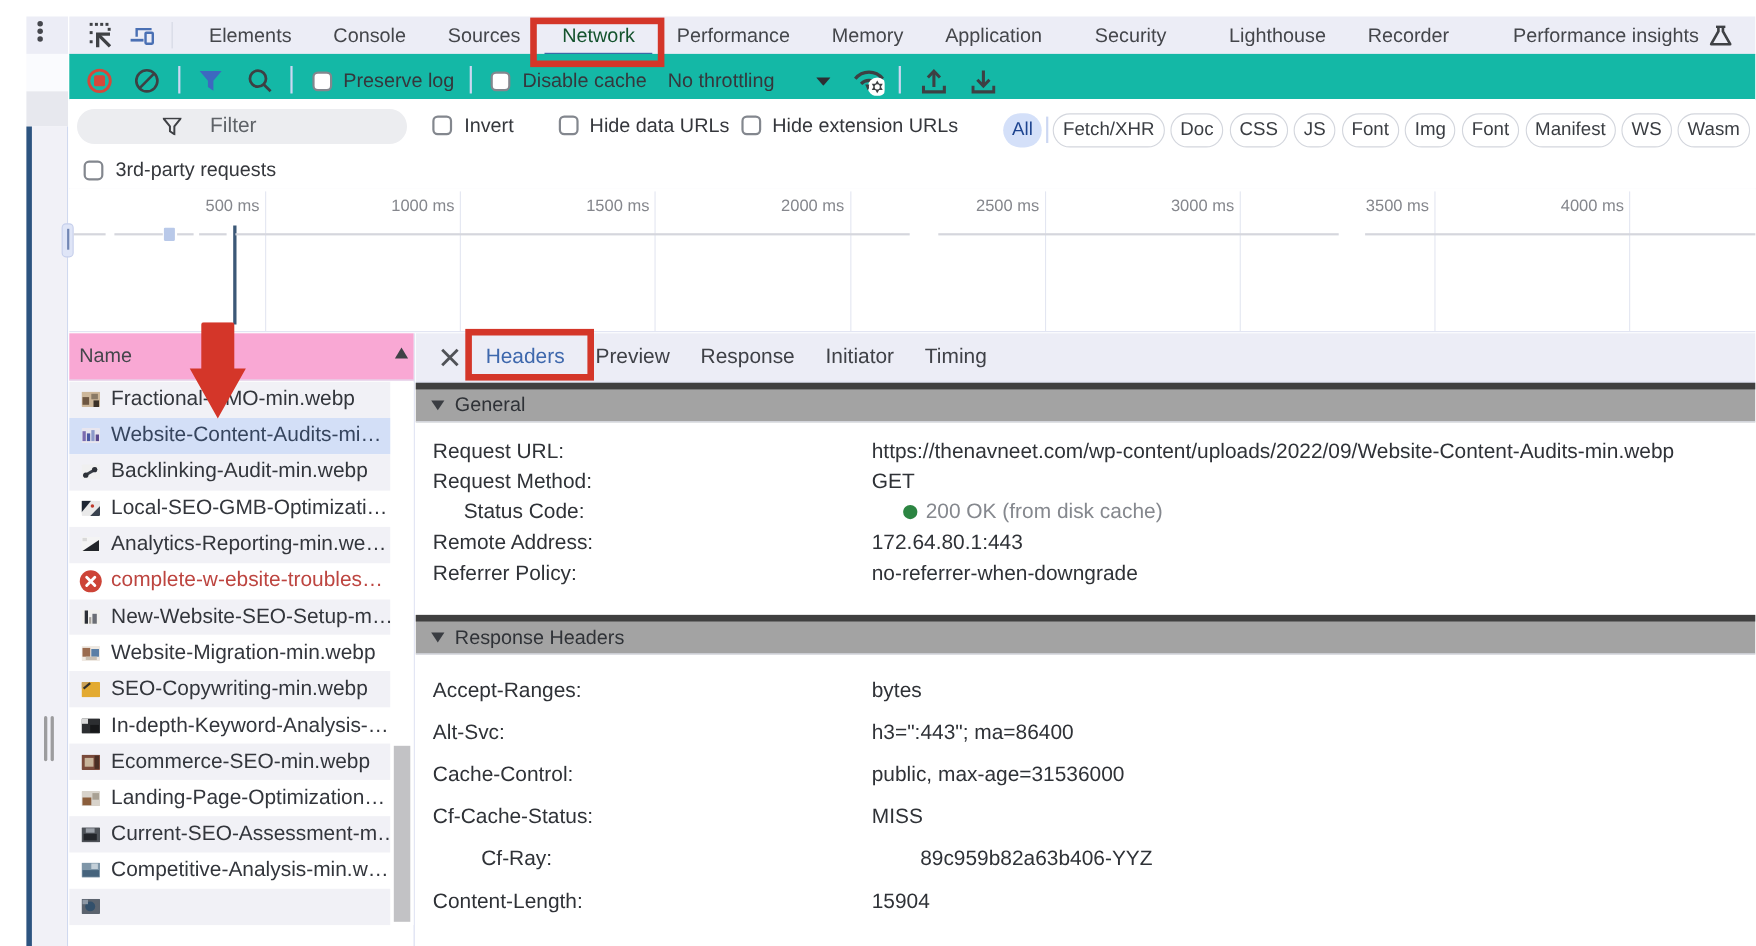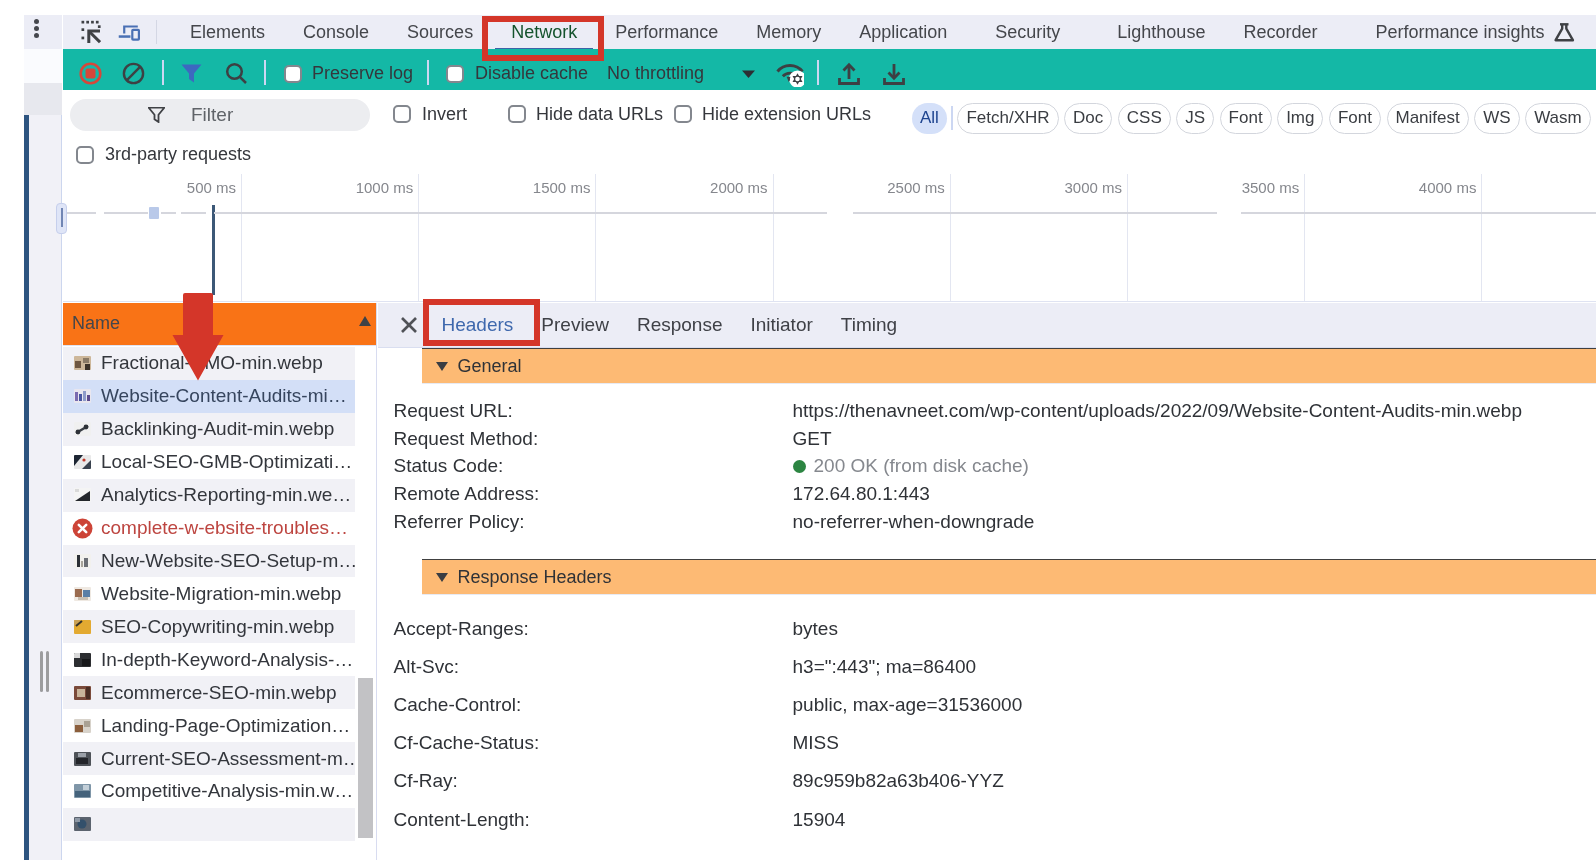--- a/index.html
+++ b/index.html
@@ -64,41 +64,41 @@
   .tick-label{position:absolute;top:8px;font-size:15px;color:#85878d;transform:translateX(-100%);white-space:nowrap;}
   .ovr-line{position:absolute;top:40.5px;height:2px;background:#d5d6dd;}
   .ovr-marker{position:absolute;left:85.5px;top:36px;width:10px;height:12px;background:#b9c9e9;border-radius:1px;}
   .navy-line{position:absolute;left:148.5px;top:34px;width:3px;height:90px;background:#3c5877;}
   .sel-handle{position:absolute;left:-7px;top:32px;width:9px;height:29px;background:#dfe5f7;border:1px solid #c6cfec;border-radius:4px;}
   .sel-handle::after{content:"";position:absolute;left:3.5px;top:4px;width:2px;height:19px;background:#7186b4;}
 
   
   .dt-main{position:absolute;left:0;top:302.5px;width:100%;height:557.5px;background:#fff;}
   .req-panel{position:absolute;left:0;top:0;width:313px;height:100%;border-right:1.5px solid #d8dcf0;box-sizing:content-box;}
-  .req-header{position:absolute;left:0;top:0;width:313px;height:43px;background:#f97316;border-bottom:1.5px solid #dfe3f2;box-sizing:border-box;}
+  .req-header{position:absolute;left:0;top:0;width:313px;height:43px;background:#f9a8d4;border-bottom:1.5px solid #dfe3f2;box-sizing:border-box;}
   .req-header .hlabel{position:absolute;left:9px;top:10px;font-size:18px;color:#44464b;}
   .sort-tri{position:absolute;right:5px;top:13px;width:0;height:0;border-left:6.5px solid transparent;border-right:6.5px solid transparent;border-bottom:10px solid #3f4246;}
   .req-rows{position:absolute;left:0;top:44.5px;width:313px;}
   .req-row{position:relative;width:291.5px;height:32.93px;display:flex;align-items:center;font-size:19px;color:#33363c;white-space:nowrap;overflow:hidden;}
   .req-row.odd{background:#f1f1f6;}
   .req-row.sel{background:#d3dff7;color:#36455e;}
   .req-row.err{color:#bd4540;}
   .req-row .thumb{width:17px;height:14px;margin-left:11px;flex:0 0 auto;border-radius:1px;position:relative;overflow:hidden;}
   .req-row .rname{margin-left:10px;}
   .req-scroll{position:absolute;right:0;top:44.5px;width:21px;height:494px;background:#fff;}
   .req-thumb-bar{position:absolute;left:3px;top:331px;width:15px;height:160px;background:#c2c2c5;}
 
   
   .det-panel{position:absolute;left:314.5px;top:0;right:0;height:100%;background:#fff;}
   .det-tabs{position:absolute;left:0;top:0;right:0;height:44.5px;background:#ecedf6;border-bottom:1px solid #d9def0;display:flex;align-items:center;}
   .det-close{margin-left:22px;width:18px;height:18px;position:relative;flex:0 0 auto;}
   .det-tab{font-size:19px;color:#3f4147;padding:0 14px;white-space:nowrap;height:100%;display:flex;align-items:center;}
   .det-tab.active{color:#3e68ad;}
   .det-close + .det-tab{margin-left:10px;}
-  .sec-header{position:absolute;left:0;right:0;height:36px;background:#fdba74;border-top:1px solid #404040;border-bottom:1px solid #e7eaf3;box-sizing:border-box;display:flex;align-items:center;font-size:18px;color:#2f3237;margin-left:44px;}
+  .sec-header{position:absolute;left:0;right:0;height:36px;background:#a3a3a3;border-top:6px solid #404040;border-bottom:1px solid #e7eaf3;box-sizing:border-box;display:flex;align-items:center;font-size:18px;color:#2f3237;}
   .sec-tri{width:0;height:0;border-top:9px solid #3a3d42;border-left:6px solid transparent;border-right:6px solid transparent;margin:0 10px 0 14px;}
   .kv{position:absolute;left:0;right:0;display:flex;align-items:center;font-size:19px;}
   .kv .k{position:absolute;left:16px;color:#2f3237;white-space:nowrap;}
   .kv .v{position:absolute;left:415px;color:#2f3237;white-space:nowrap;}
   .kv .v.gray{color:#85888e;}
   .status-dot{display:inline-block;width:13px;height:13px;border-radius:50%;background:#2c8542;margin-right:8px;vertical-align:-1px;}
 
   
   .ann-box{position:absolute;border:6px solid #d43629;box-sizing:border-box;}
   .ann-arrow{position:absolute;}
@@ -553,21 +553,21 @@
               <span>General</span>
             </div>
             <div class="kv" style="top: 95.5px; height: 26px;">
               <span class="k">Request URL:</span>
               <span class="v">https://thenavneet.com/wp-content/uploads/2022/09/Website-Content-Audits-min.webp</span>
             </div>
             <div class="kv" style="top: 123.2px; height: 26px;">
               <span class="k">Request Method:</span>
               <span class="v">GET</span>
             </div>
-            <div class="kv" style="top: 150.9px; height: 26px;">
+            <div class="kv" style="top: 150.9px; height: 26px; margin-left: 28px;">
               <span class="k">Status Code:</span>
               <span class="v gray"><span class="status-dot"></span>200 OK (from disk cache)</span>
             </div>
             <div class="kv" style="top: 178.6px; height: 26px;">
               <span class="k">Remote Address:</span>
               <span class="v">172.64.80.1:443</span>
             </div>
             <div class="kv" style="top: 206.3px; height: 26px;">
               <span class="k">Referrer Policy:</span>
               <span class="v">no-referrer-when-downgrade</span>
@@ -585,21 +585,21 @@
               <span class="v">h3=":443"; ma=86400</span>
             </div>
             <div class="kv" style="top: 389.4px; height: 26px;">
               <span class="k">Cache-Control:</span>
               <span class="v">public, max-age=31536000</span>
             </div>
             <div class="kv" style="top: 427.6px; height: 26px; text-decoration: underline;">
               <span class="k">Cf-Cache-Status:</span>
               <span class="v">MISS</span>
             </div>
-            <div class="kv" style="top: 465.8px; height: 26px;">
+            <div class="kv" style="top: 465.8px; height: 26px; margin-left: 44px;">
               <span class="k">Cf-Ray:</span>
               <span class="v">89c959b82a63b406-YYZ</span>
             </div>
             <div class="kv" style="top: 504px; height: 26px;">
               <span class="k">Content-Length:</span>
               <span class="v">15904</span>
             </div>
           </div>
       </div>
     </div>

